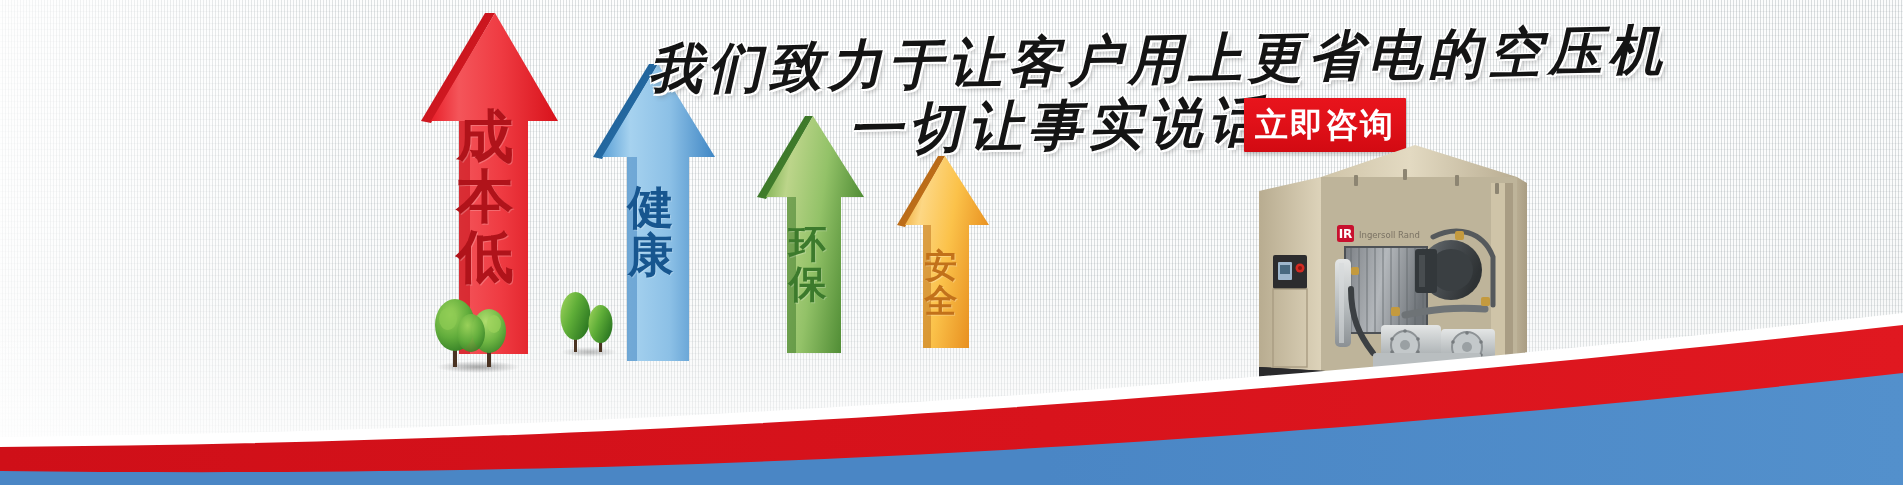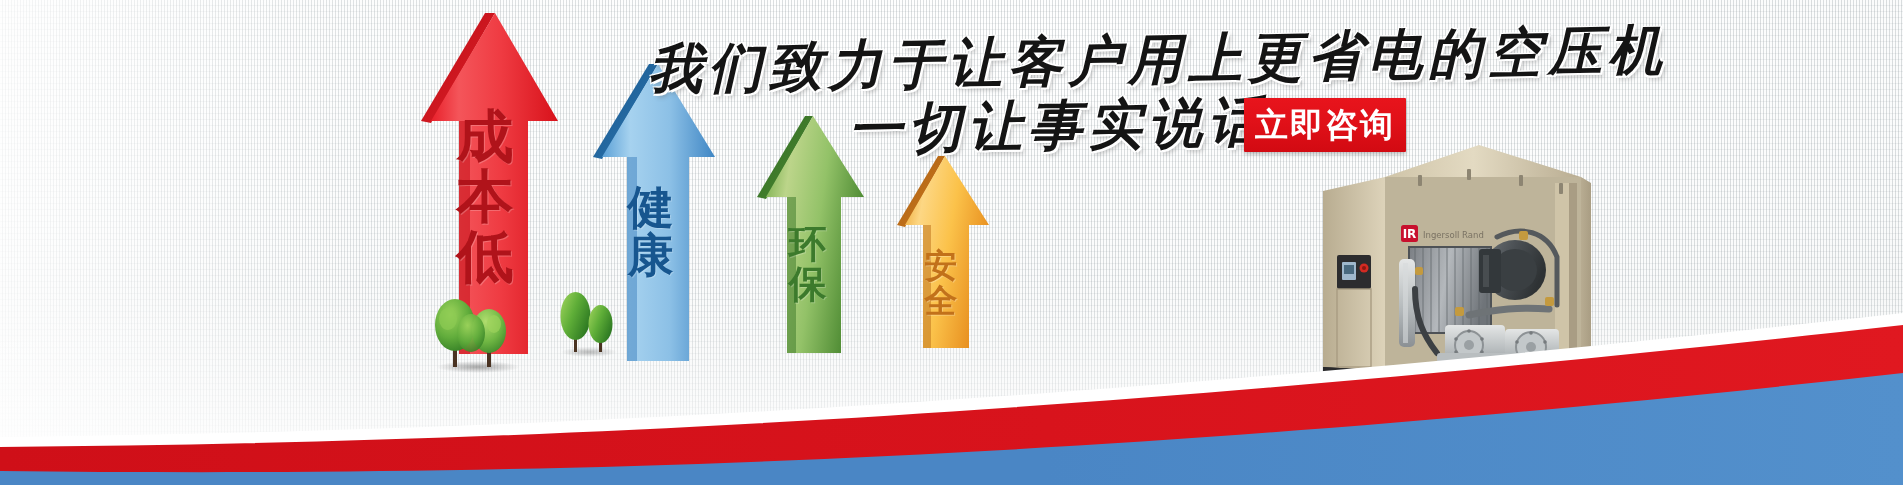--- a/index.html
+++ b/index.html
@@ -153,21 +153,21 @@
     font-weight: bold;
     letter-spacing: 2px;
     cursor: pointer;
     padding: 0;
     line-height: 54px;
   }
 
   
   #compressor {
     position: absolute;
-    left: 1319px;
+    left: 1255px;
     top: 139px;
     width: 275px;
     height: 255px;
   }
   #compressor svg { display: block; }
 
   
   .nosel { user-select: none; }
 </style>
 </head>

